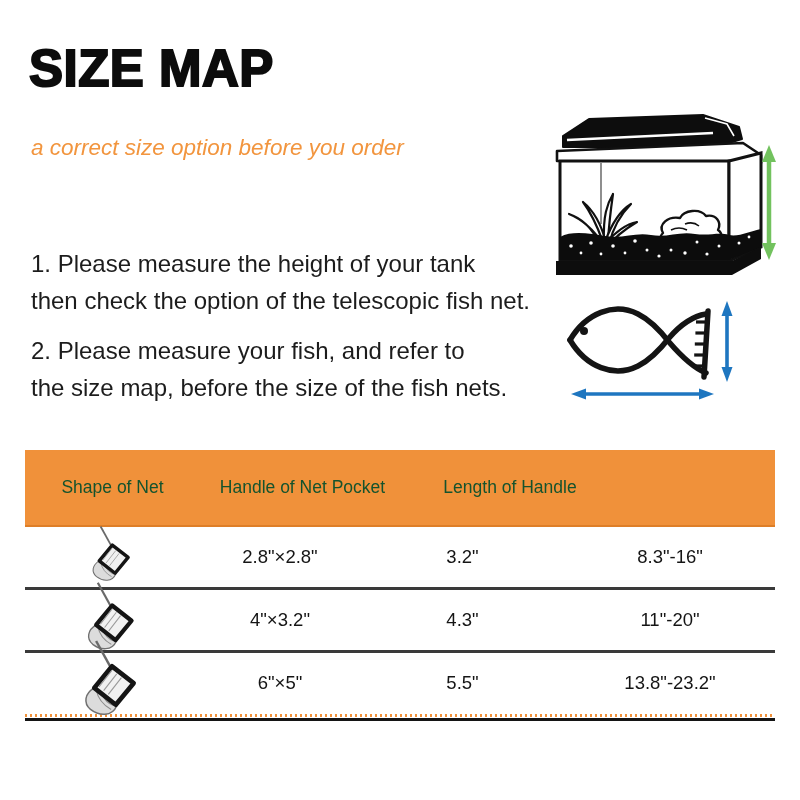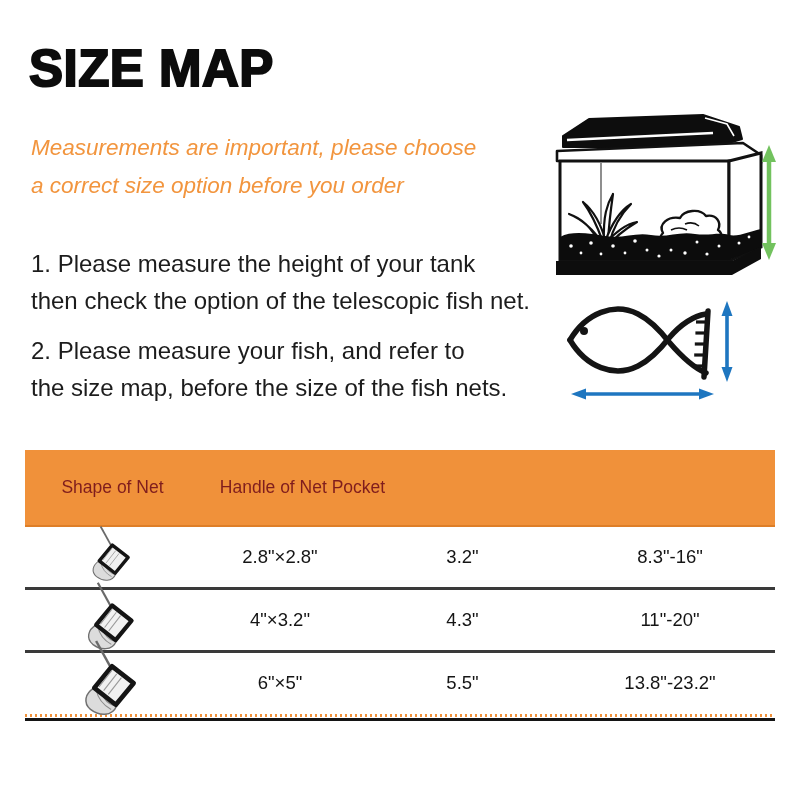--- a/index.html
+++ b/index.html
@@ -20,21 +20,21 @@
     position:absolute;left:31px;font-size:24px;line-height:37px;color:#1c1c1c;
   }
   #step1{top:245px;}
   #step2{top:332px;}
   .tank-svg{position:absolute;left:543px;top:106px;width:235px;height:185px;}
   .fish-svg{position:absolute;left:548px;top:293px;width:235px;height:115px;}
 
   .size-table{position:absolute;left:25px;top:450px;width:750px;}
   .thead{
     display:flex;align-items:center;height:75px;background:#F0913A;
-    border-bottom:2px solid #DE7E27;color:#7f1d1d;font-size:17.5px;
+    border-bottom:2px solid #DE7E27;color:#14532d;font-size:17.5px;
   }
   .trow{
     display:flex;align-items:center;height:60px;border-bottom:3px solid #3A3A3A;
     font-size:18.5px;color:#151515;overflow:visible;
   }
   .trow.last{border-bottom:none;}
   .c{text-align:center;flex:none;}
   .c1{width:175px}.c2{width:160px}.c3{width:205px}.c4{width:210px}
   .net{display:block;margin:0 auto;overflow:visible;}
   .net.s1{width:44px;height:58px;margin-top:-6px;}
@@ -58,21 +58,20 @@
         <path d="M14,54 Q17,68 30,75 M20,58 Q24,68 33,71" stroke="#8a8a8a" stroke-width="1.2" fill="none"></path>
         <path d="M31,29 L54,47 L35,70 L12,52 Z" fill="#f1f1f1" stroke="#141414" stroke-width="5" stroke-linejoin="round"></path>
         <path d="M31,33 L17,51 M36,37 L22,55 M41,41 L27,59" stroke="#9a9a9a" stroke-width="1.2" fill="none"></path>
       </g>
     </defs>
   </svg>
 
   <h1 class="title">SIZE MAP</h1>
 
   <div class="subtitle">
-    <div>Measurements are important, please choose</div>
     <div>a correct size option before you order</div>
   </div>
 
   <div class="instr" id="step1">
     <div>1. Please measure the height of your tank</div>
     <div>then check the option of the telescopic fish net.</div>
   </div>
 
   <div class="instr" id="step2">
     <div>2. Please measure your fish, and refer to</div>
@@ -153,20 +152,21 @@
       <line x1="36" y1="101" x2="153" y2="101" stroke="#1E76C0" stroke-width="3.6"></line>
       <polygon points="23,101 38,95.5 38,106.5"></polygon>
       <polygon points="166,101 151,95.5 151,106.5"></polygon>
     </g>
   </svg>
 
   <div class="size-table">
     <div class="thead">
       <div class="c c1">Shape of Net</div>
       <div class="c c3">Handle of Net Pocket</div>
+      <div class="c c4">Length of Handle</div>
     </div>
 
     <div class="trow">
       <div class="c c1">
         <svg class="net s1" viewBox="0 0 64 84">
             <use href="#netsym"></use>
           </svg>
       </div>
       <div class="c c2">2.8"×2.8"</div>
       <div class="c c3">3.2"</div>

